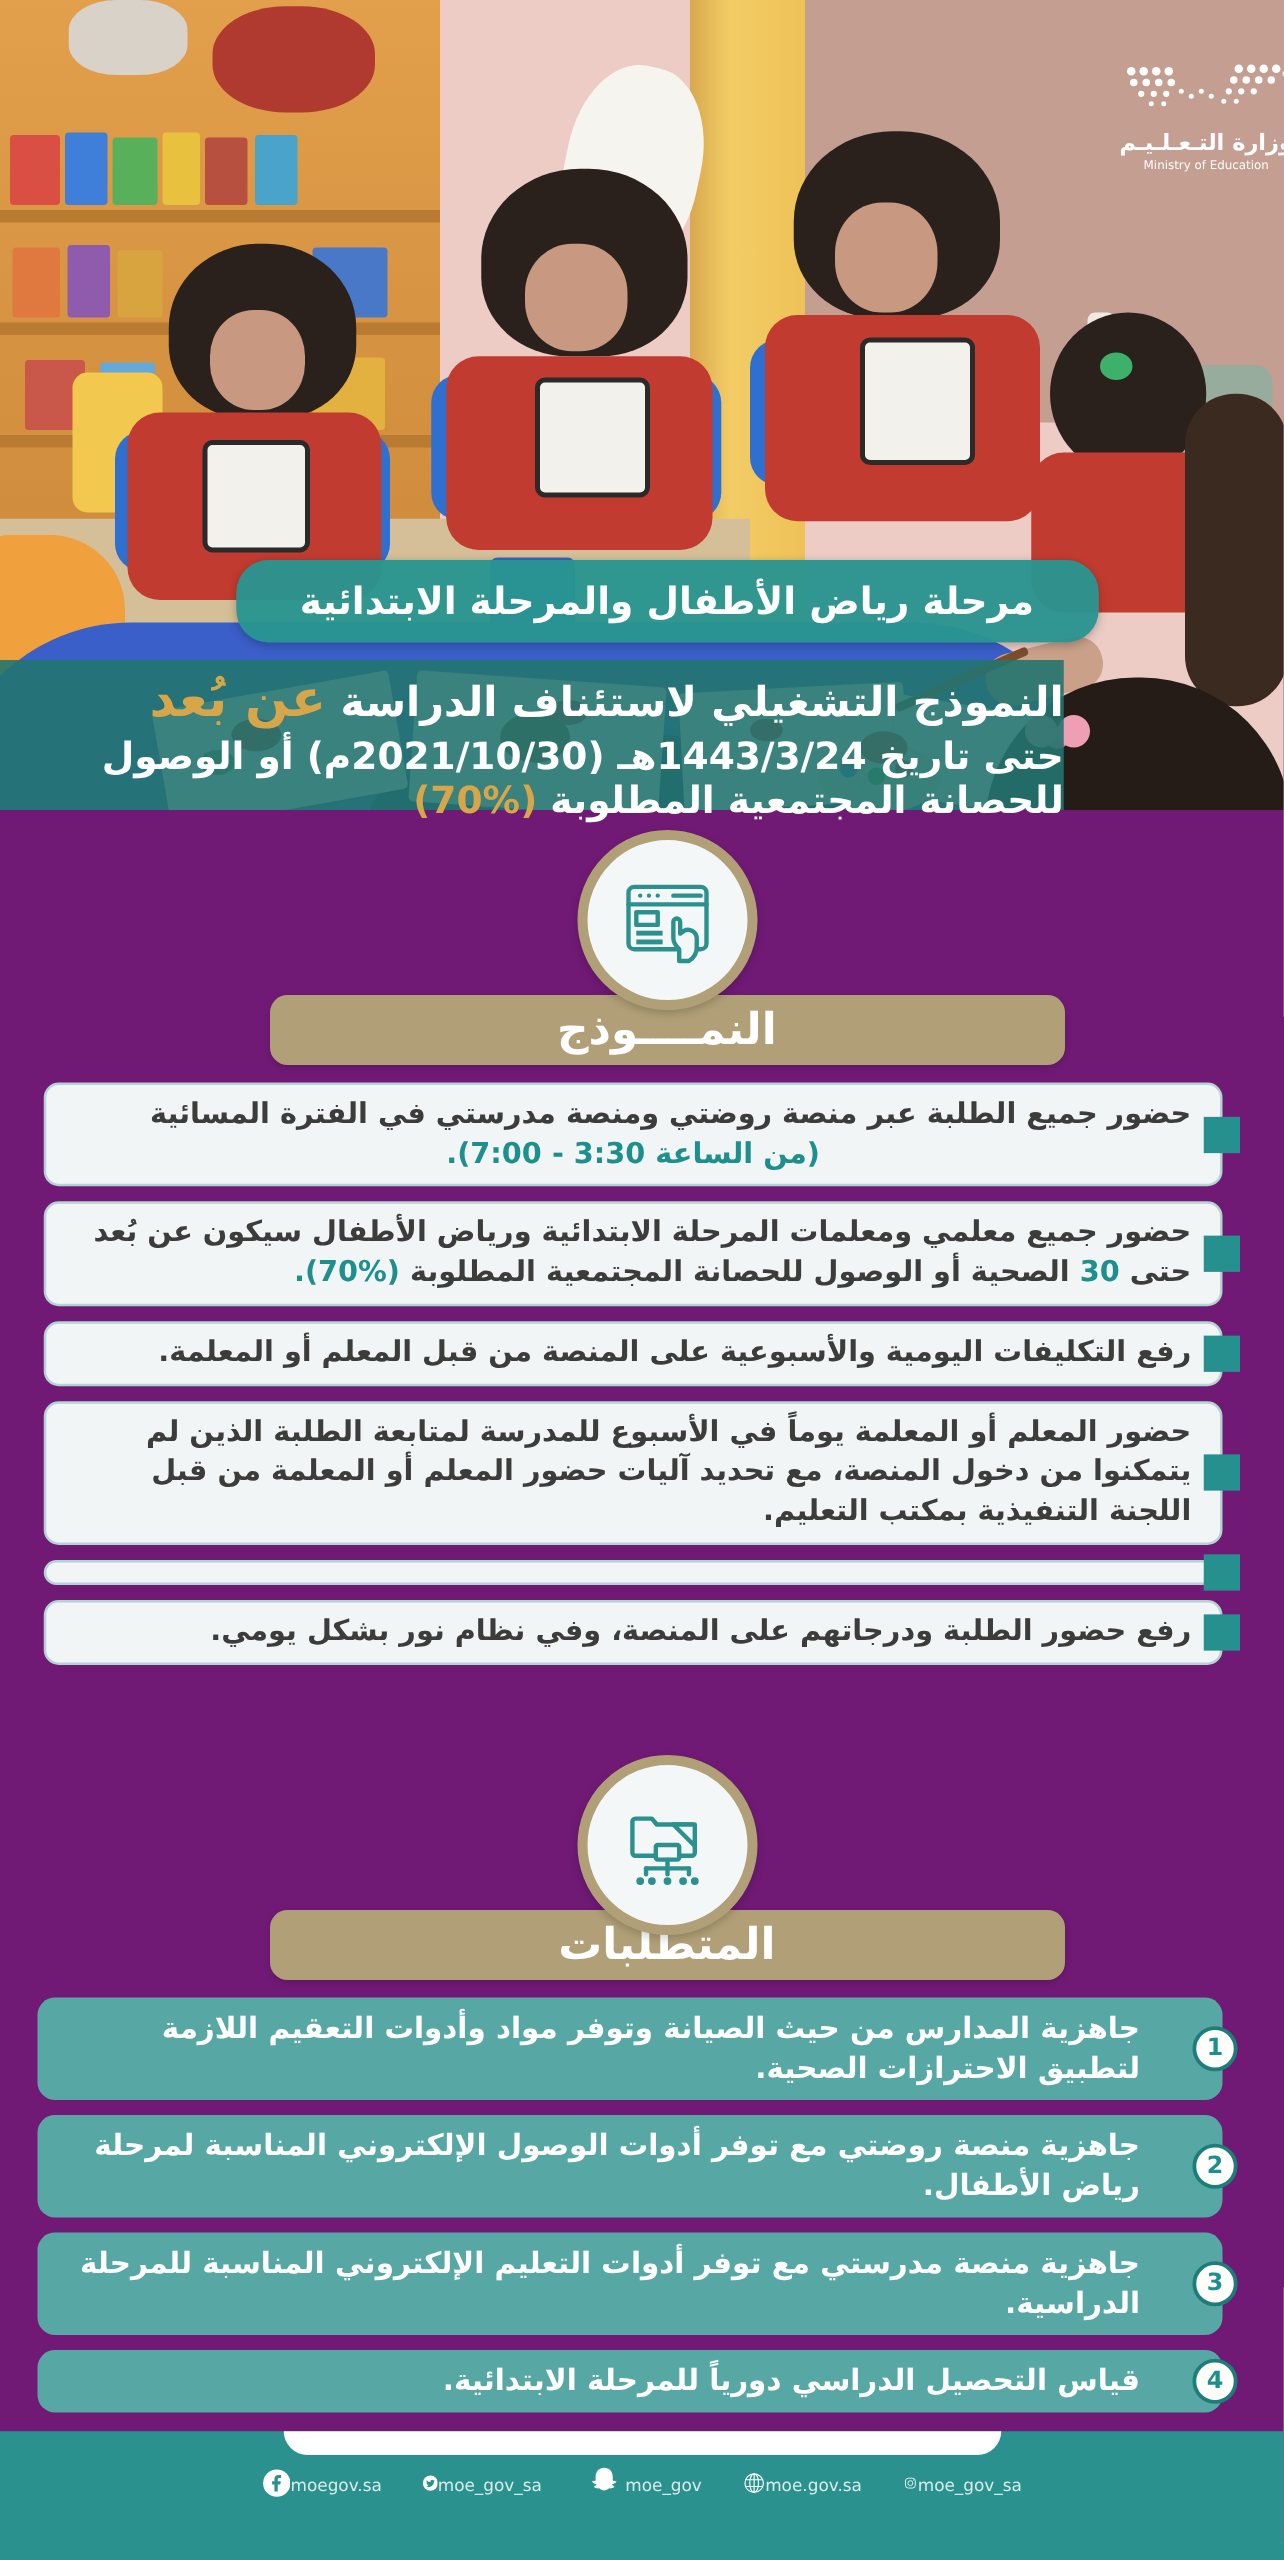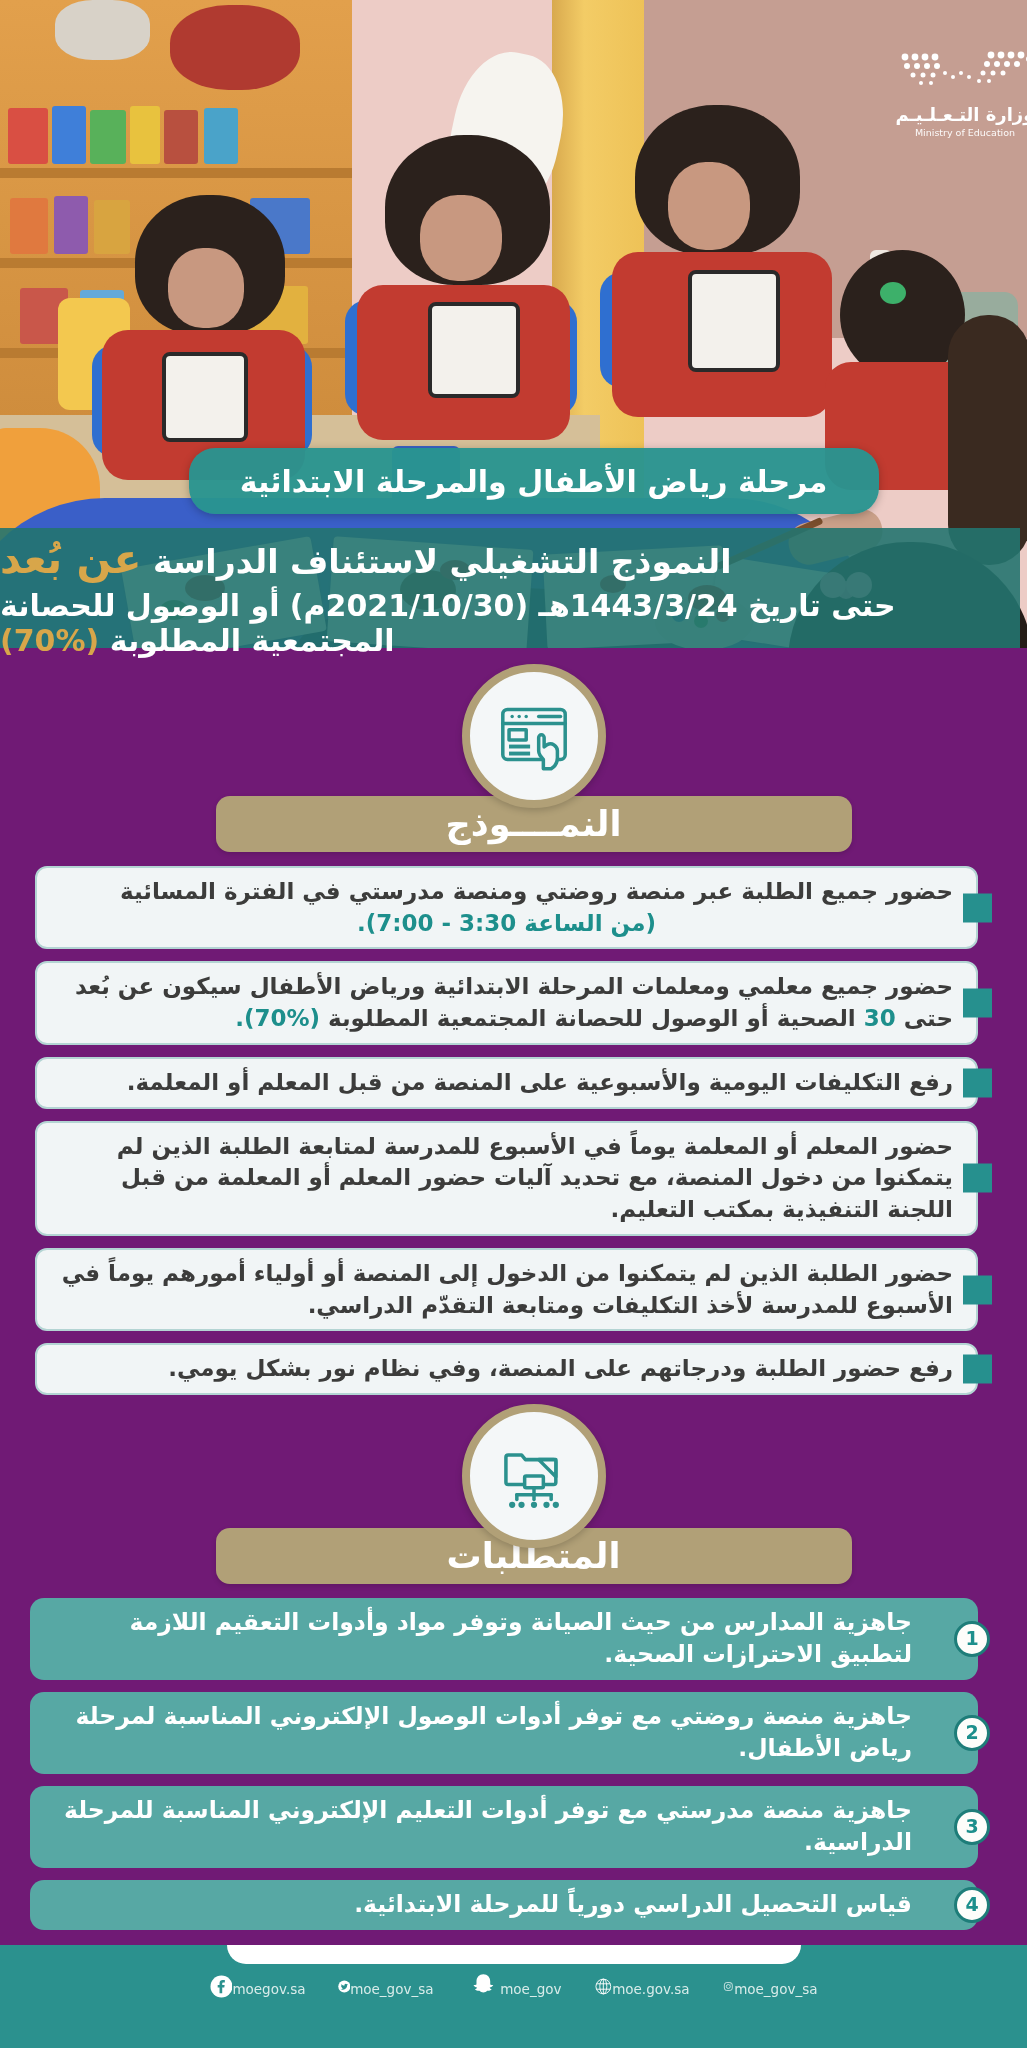--- a/index.html
+++ b/index.html
@@ -40,22 +40,22 @@
   .sidekid{left:948px;top:315px;width:82px;height:250px;background:#3a2a20;border-radius:40px;}
   .bow{left:820px;top:572px;width:26px;height:26px;background:#ef9fb4;border-radius:50%;box-shadow:26px 0 0 #ef9fb4, 13px 5px 0 -4px #e2849e;}
   
   .moe-logo{position:absolute;right:22px;top:48px;width:160px;text-align:center;color:#fff;z-index:4;}
   .moe-ar{font-size:18px;font-weight:bold;letter-spacing:1px;}
   .moe-en{font-size:9.5px;margin-top:2px;opacity:.95;}
   
   .pill{position:absolute;left:50%;transform:translateX(-50%);top:448px;width:690px;height:66px;
         background:rgba(41,148,144,.96);border-radius:26px;z-index:6;display:flex;align-items:center;justify-content:center;
         color:#fff;font-size:30px;font-weight:bold;direction:rtl;box-shadow:0 2px 8px rgba(0,0,0,.25);}
-  .band{position:absolute;left:0;top:528px;width:1020px;height:120px;background:rgba(36,116,111,.90);z-index:5;
-        direction:rtl;text-align:left;color:#fff;}
+  .band{position:absolute;left:0;top:528px;width:851px;height:120px;background:rgba(36,116,111,.90);z-index:5;
+        direction:rtl;text-align:right;color:#fff;}
   .band .l1{margin-top:7px;font-size:33px;font-weight:bold;line-height:48px;}
   .band .l1 .gold{font-size:41px;}
   .band .l2{font-size:30px;font-weight:bold;margin-top:2px;}
   .gold{color:#d8a64a;}
   
   .sec-circle{position:absolute;left:50%;transform:translateX(-50%);width:128px;height:128px;background:#f4f7f8;
         border:8px solid #b1a077;border-radius:50%;display:flex;align-items:center;justify-content:center;
         box-shadow:0 3px 7px rgba(0,0,0,.18);z-index:3;}
   .sec-bar{position:absolute;left:50%;transform:translateX(-50%);width:636px;height:56px;background:#b1a077;
         border-radius:14px;color:#fff;font-size:35px;font-weight:bold;display:flex;align-items:center;
@@ -258,21 +258,20 @@
     <div class="box">
       <span class="sq"></span>
       <span>رفع التكليفات اليومية والأسبوعية على المنصة من قبل المعلم أو المعلمة.</span>
     </div>
     <div class="box">
       <span class="sq"></span>
       <span>حضور المعلم أو المعلمة يوماً في الأسبوع للمدرسة لمتابعة الطلبة الذين لم يتمكنوا من دخول المنصة، مع تحديد آليات حضور المعلم أو المعلمة من قبل اللجنة التنفيذية بمكتب التعليم.</span>
     </div>
     <div class="box">
       <span class="sq"></span>
-      <span>حضور الطلبة الذين لم يتمكنوا من الدخول إلى المنصة أو أولياء أمورهم يوماً في الأسبوع للمدرسة لأخذ التكليفات ومتابعة التقدّم الدراسي.</span>
     </div>
     <div class="box">
       <span class="sq"></span>
       <span>رفع حضور الطلبة ودرجاتهم على المنصة، وفي نظام نور بشكل يومي.</span>
     </div>
   </div>
 
   <div class="sec-circle c-req">
     <svg width="78" height="78" viewBox="0 0 100 100" fill="none" stroke="#2b918e" stroke-width="4.5" stroke-linecap="round" stroke-linejoin="round">
       <path d="M14 58V26a3 3 0 0 1 3-3h17l5 6h36a3 3 0 0 1 3 3v26a3 3 0 0 1-3 3H17a3 3 0 0 1-3-3z"></path>

